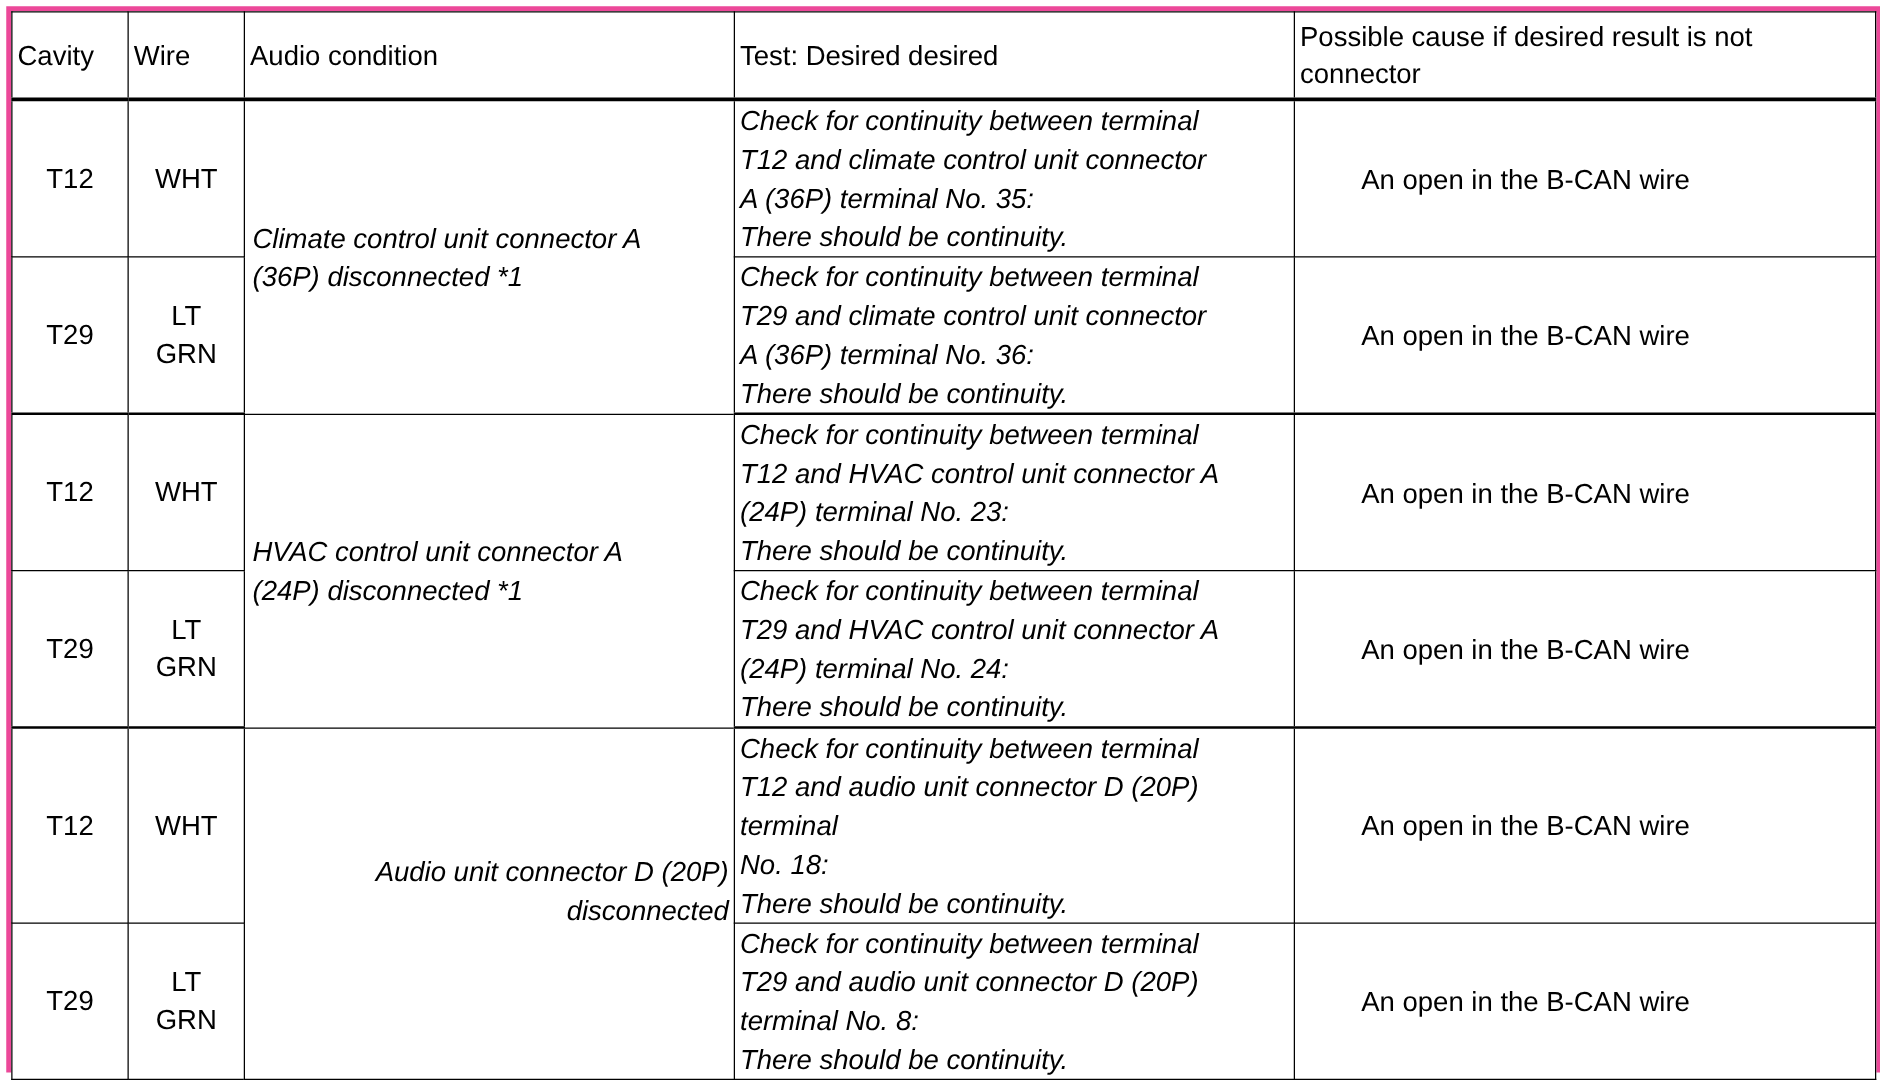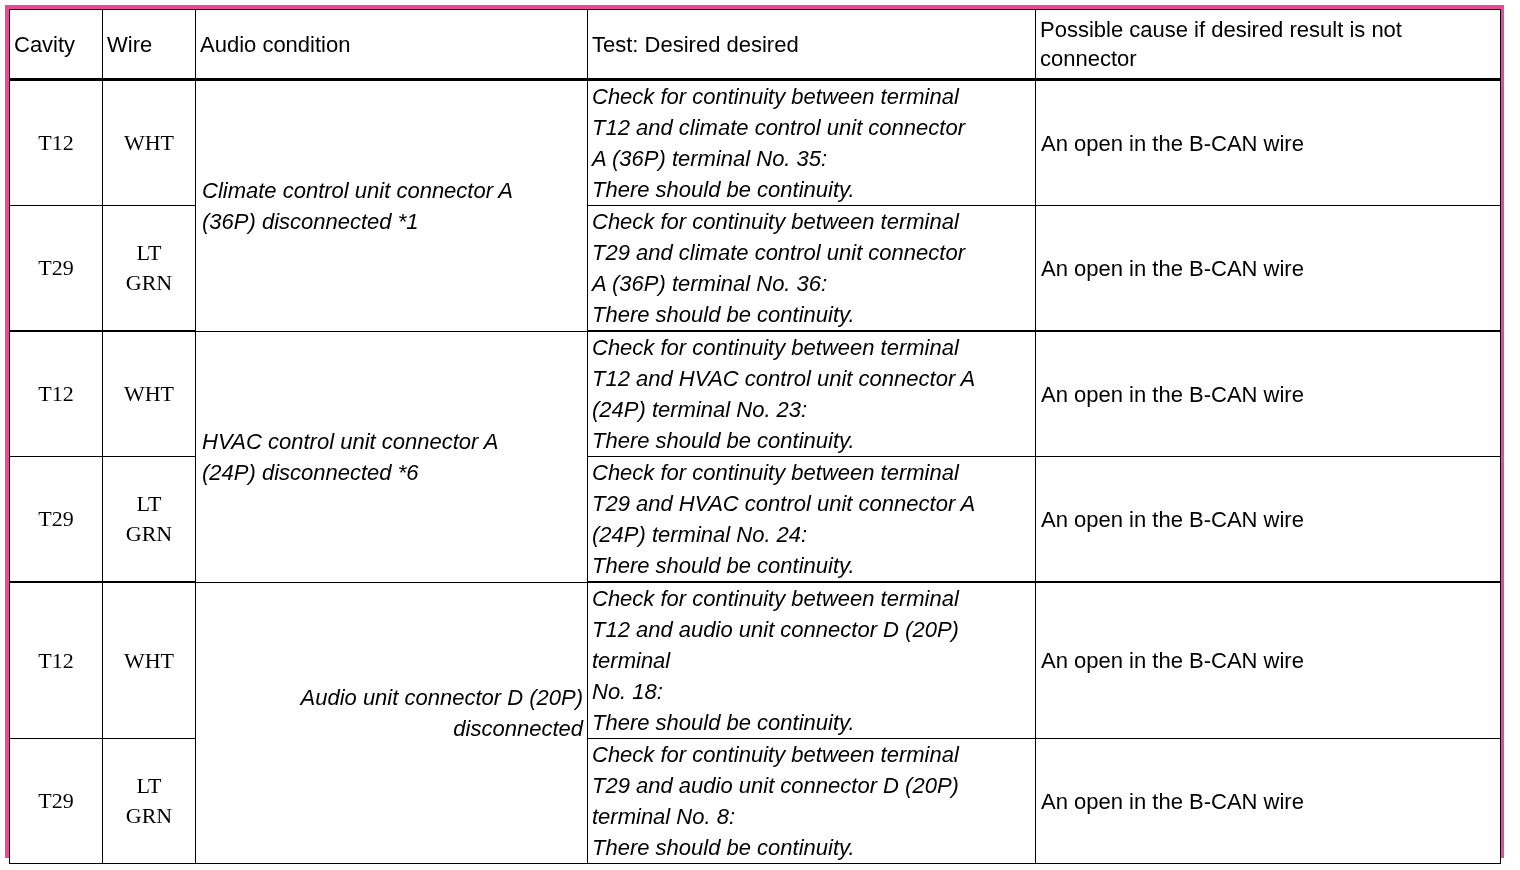--- a/index.html
+++ b/index.html
@@ -71,21 +71,20 @@
     padding-right: 3px;
     font-size: 22px;
     line-height: 29px;
     white-space: pre-line;
   }
 
   
   .code-cell {
     text-align: center;
     vertical-align: middle;
-    font-family: Liberation Serif, serif;
   }
   .code-text {
     display: block;
     font-size: 22px;
     line-height: 30px;
     text-align: center;
     white-space: pre-line;
   }
 
   
@@ -125,20 +124,21 @@
   .cause-cell {
     vertical-align: middle;
   }
   .cause-text {
     display: block;
     padding-left: 5px;
     padding-right: 3px;
     font-size: 22px;
     line-height: 31px;
     white-space: pre-line;
+    margin-left: 48px;
   }
 
   
   tr.group-end td {
     border-bottom: 2.6px solid #000000;
   }
 </style>
 </head>
 <body>
 
@@ -216,21 +216,21 @@
 
         <tr>
           <td class="code-cell">
             <span class="code-text">T12</span>
           </td>
           <td class="code-cell">
             <span class="code-text">WHT</span>
           </td>
           <td class="cond-cell" rowspan="2">
             <span class="cond-text">HVAC control unit connector A
-(24P) disconnected *6</span>
+(24P) disconnected *1</span>
           </td>
           <td class="test-cell">
             <span class="test-text">Check for continuity between terminal
 T12 and HVAC control unit connector A
 (24P) terminal No. 23:
    There should be continuity.</span>
           </td>
           <td class="cause-cell">
             <span class="cause-text">An open in the B-CAN wire</span>
           </td>

